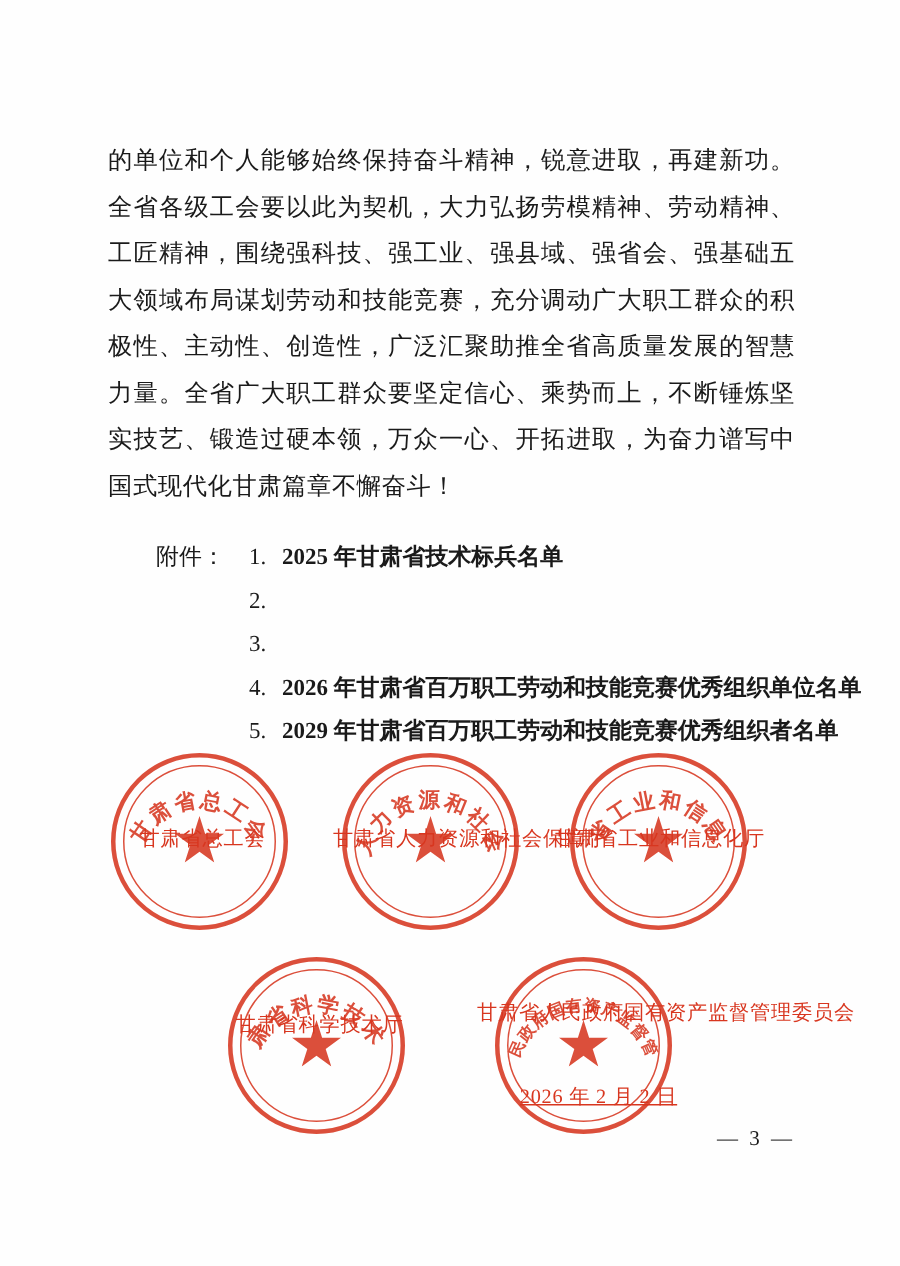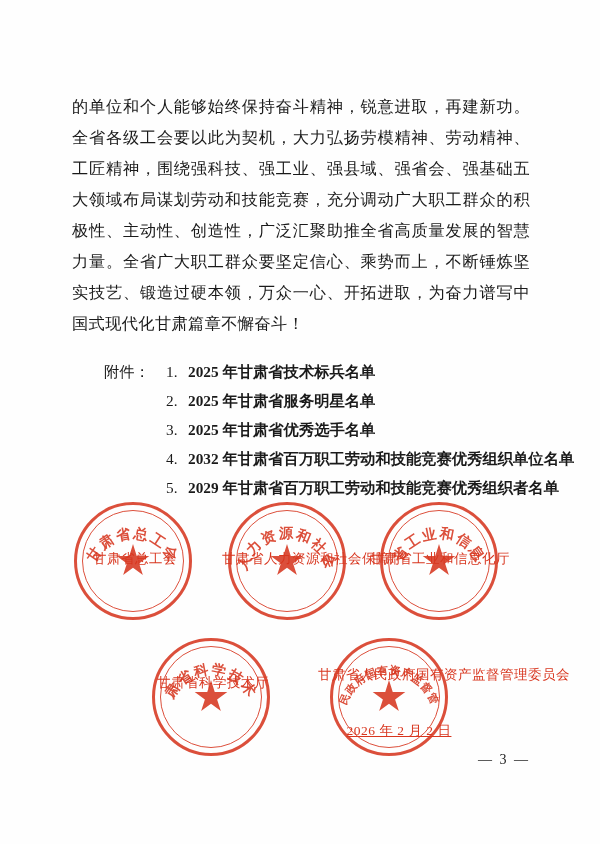--- a/index.html
+++ b/index.html
@@ -152,31 +152,29 @@
 
   <div class="attach-block">
     <div class="attach-row">
       <span class="attach-label">附件：</span>
       <span class="attach-num">1.</span>
       <span class="attach-text">2025 年甘肃省技术标兵名单</span>
     </div>
     <div class="attach-row cont">
       <span class="attach-label">附件：</span>
       <span class="attach-num">2.</span>
-      <span class="attach-text">2025 年甘肃省服务明星名单</span>
     </div>
     <div class="attach-row cont">
       <span class="attach-label">附件：</span>
       <span class="attach-num">3.</span>
-      <span class="attach-text">2025 年甘肃省优秀选手名单</span>
     </div>
     <div class="attach-row cont">
       <span class="attach-label">附件：</span>
       <span class="attach-num">4.</span>
-      <span class="attach-text">2032 年甘肃省百万职工劳动和技能竞赛优秀组织单位名单</span>
+      <span class="attach-text">2026 年甘肃省百万职工劳动和技能竞赛优秀组织单位名单</span>
     </div>
     <div class="attach-row cont">
       <span class="attach-label">附件：</span>
       <span class="attach-num">5.</span>
       <span class="attach-text">2029 年甘肃省百万职工劳动和技能竞赛优秀组织者名单</span>
     </div>
   </div>
 
   <div class="seal" id="seal1">
     <div class="seal-inner"></div>

